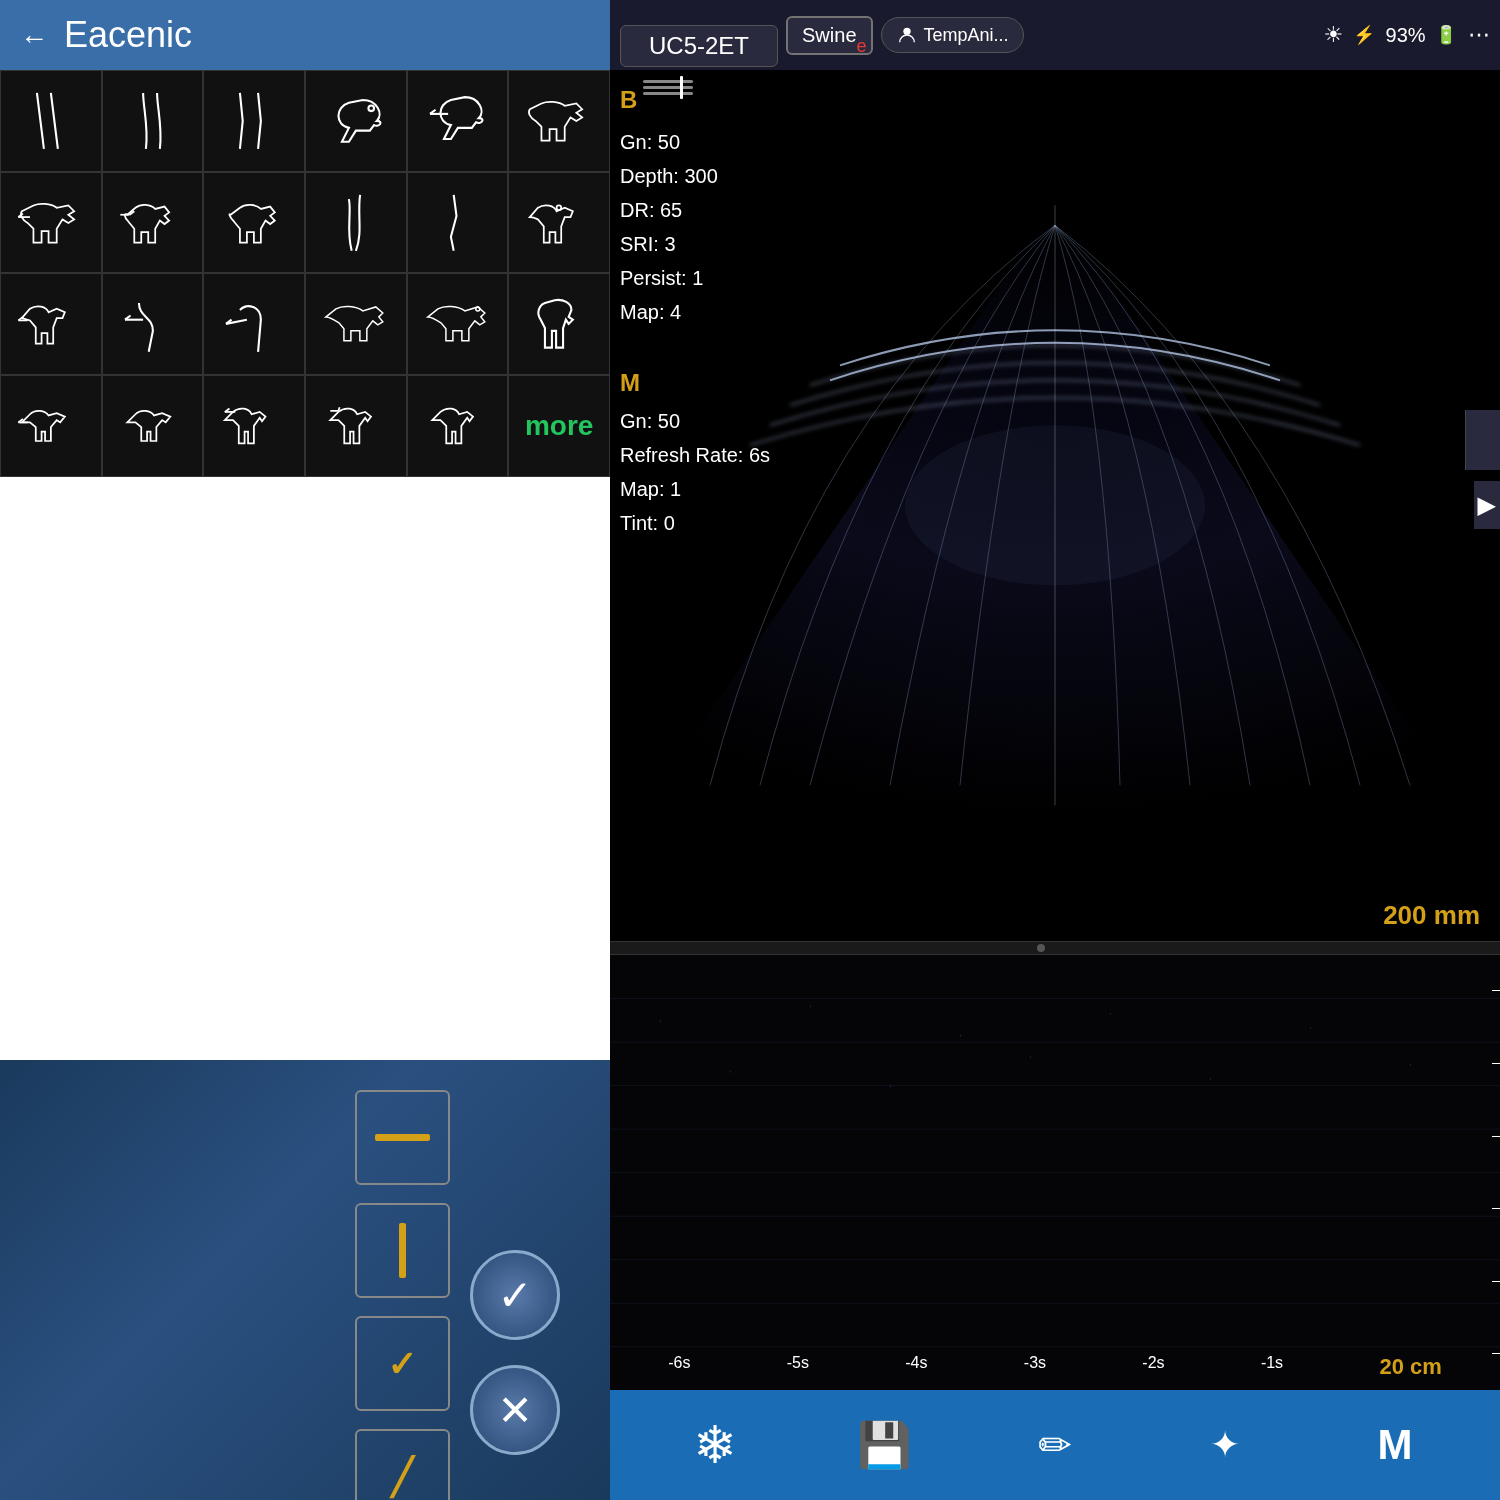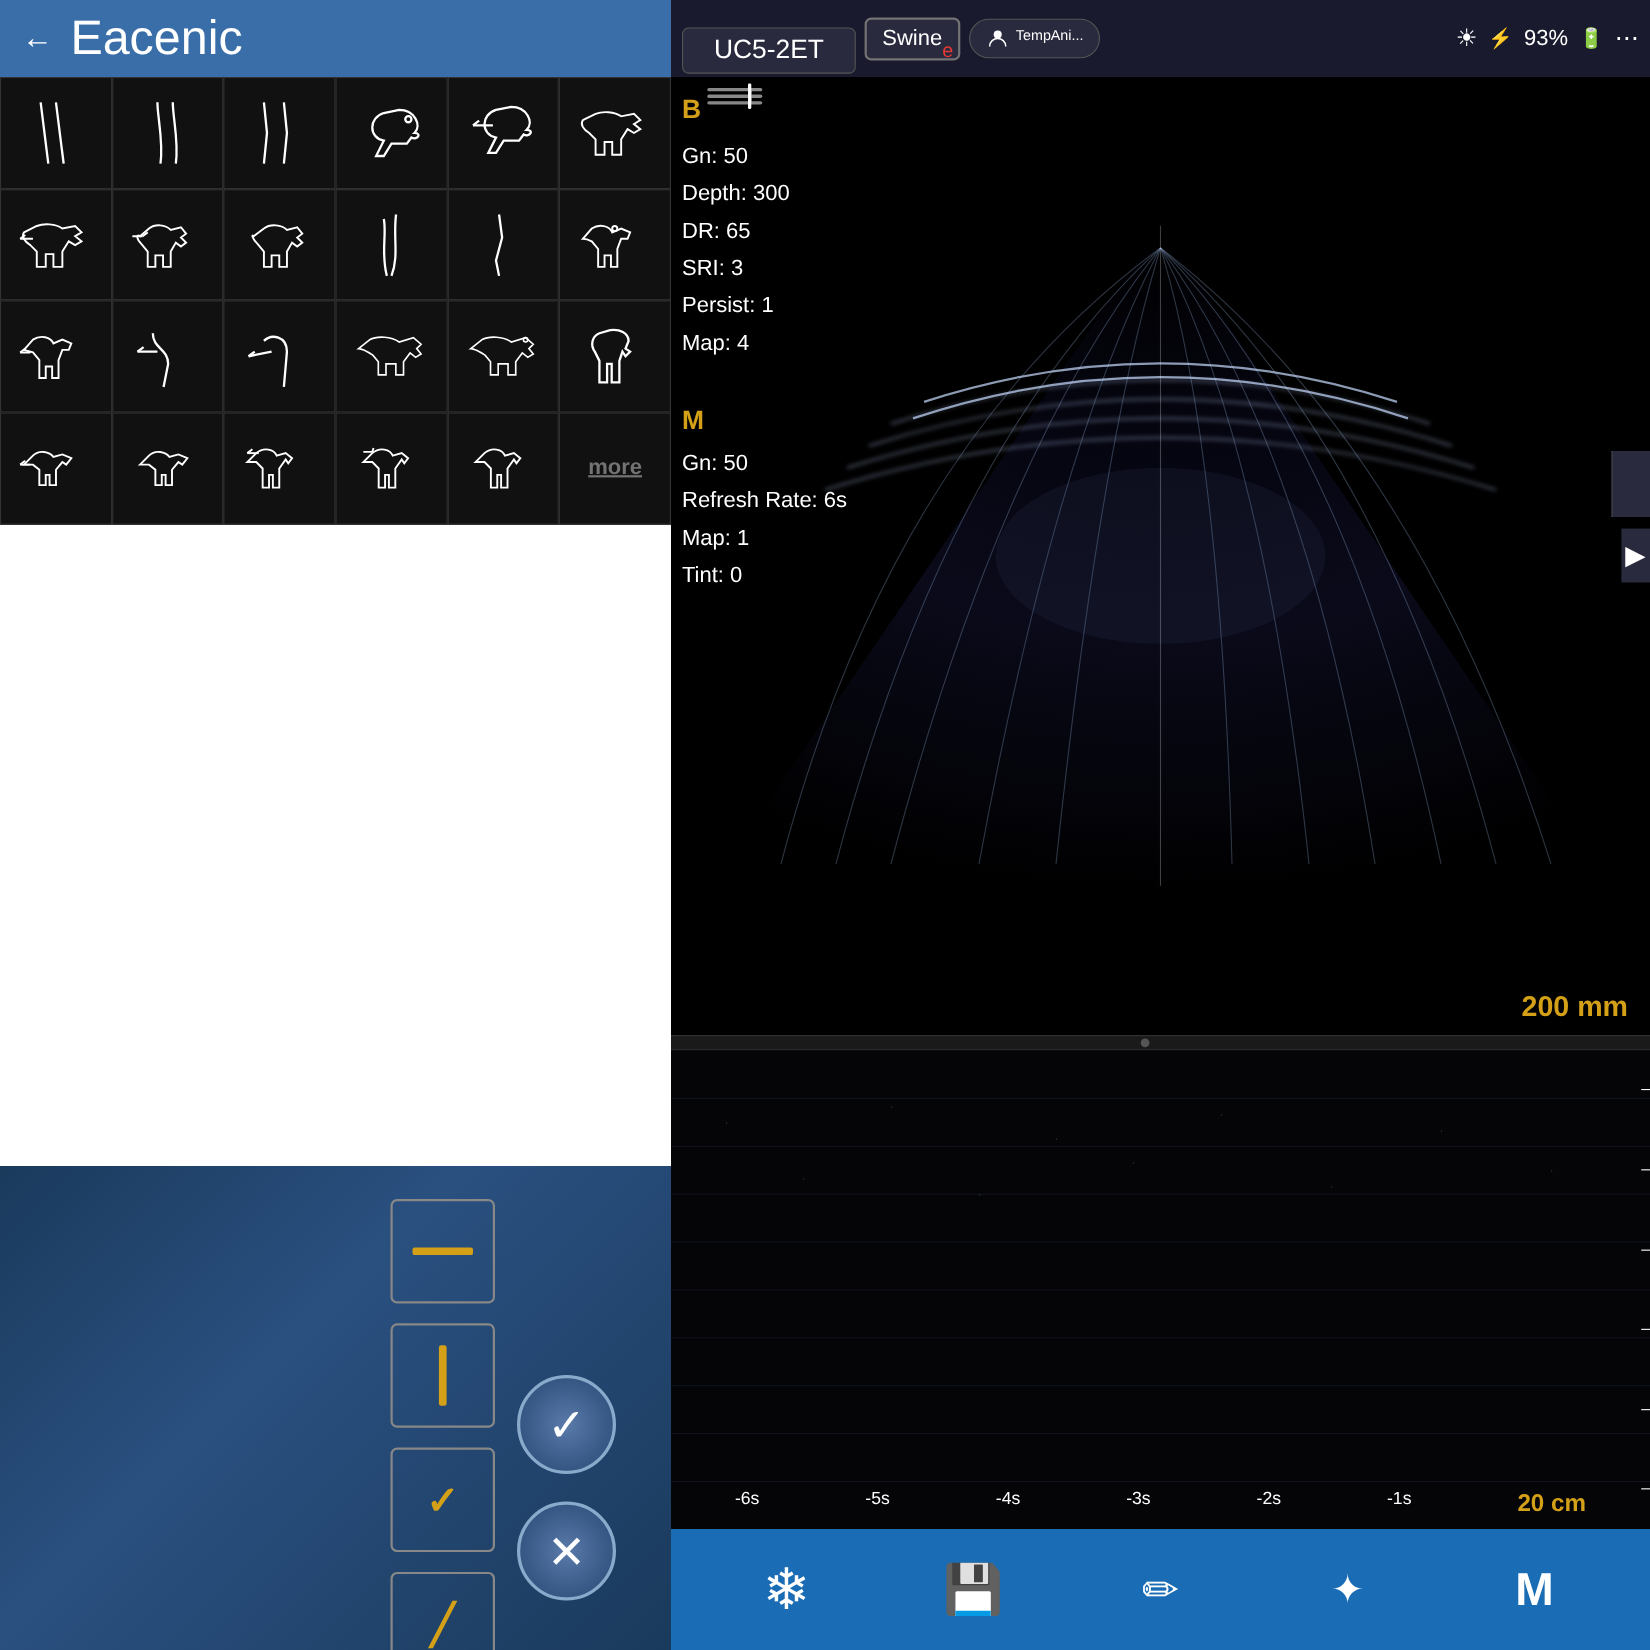--- a/index.html
+++ b/index.html
@@ -32,21 +32,21 @@
     }
 
     .back-arrow {
       color: white;
       font-size: 28px;
       cursor: pointer;
     }
 
     .left-title {
       color: white;
-      font-size: 44px;
+      font-size: 36px;
       font-weight: 400;
     }
 
     
     .animal-grid {
       display: grid;
       grid-template-columns: repeat(6, 1fr);
       background: #111;
       flex-shrink: 0;
     }
@@ -69,24 +69,23 @@
       stroke: white;
       fill: none;
       stroke-width: 1.5;
     }
 
     .animal-cell.more-cell {
       background: #111;
     }
 
     .more-text {
-      color: #737373;
-      font-size: 20px;
+      color: #22c55e;
+      font-size: 28px;
       font-weight: bold;
-      text-decoration: underline;
     }
 
     
     .white-spacer {
       flex: 1;
       background: white;
     }
 
     
     .bottom-panel {
@@ -236,23 +235,23 @@
       bottom: -4px;
       right: 4px;
     }
 
     .user-badge {
       background: #2a2a3e;
       border: 1px solid #555;
       border-radius: 20px;
       color: white;
       padding: 6px 14px;
-      font-size: 13px;
-      display: flex;
-      align-items: flex-start;
+      font-size: 18px;
+      display: flex;
+      align-items: center;
       gap: 6px;
     }
 
     .user-icon-svg {
       width: 22px;
       height: 22px;
     }
 
     .status-right {
       display: flex;

